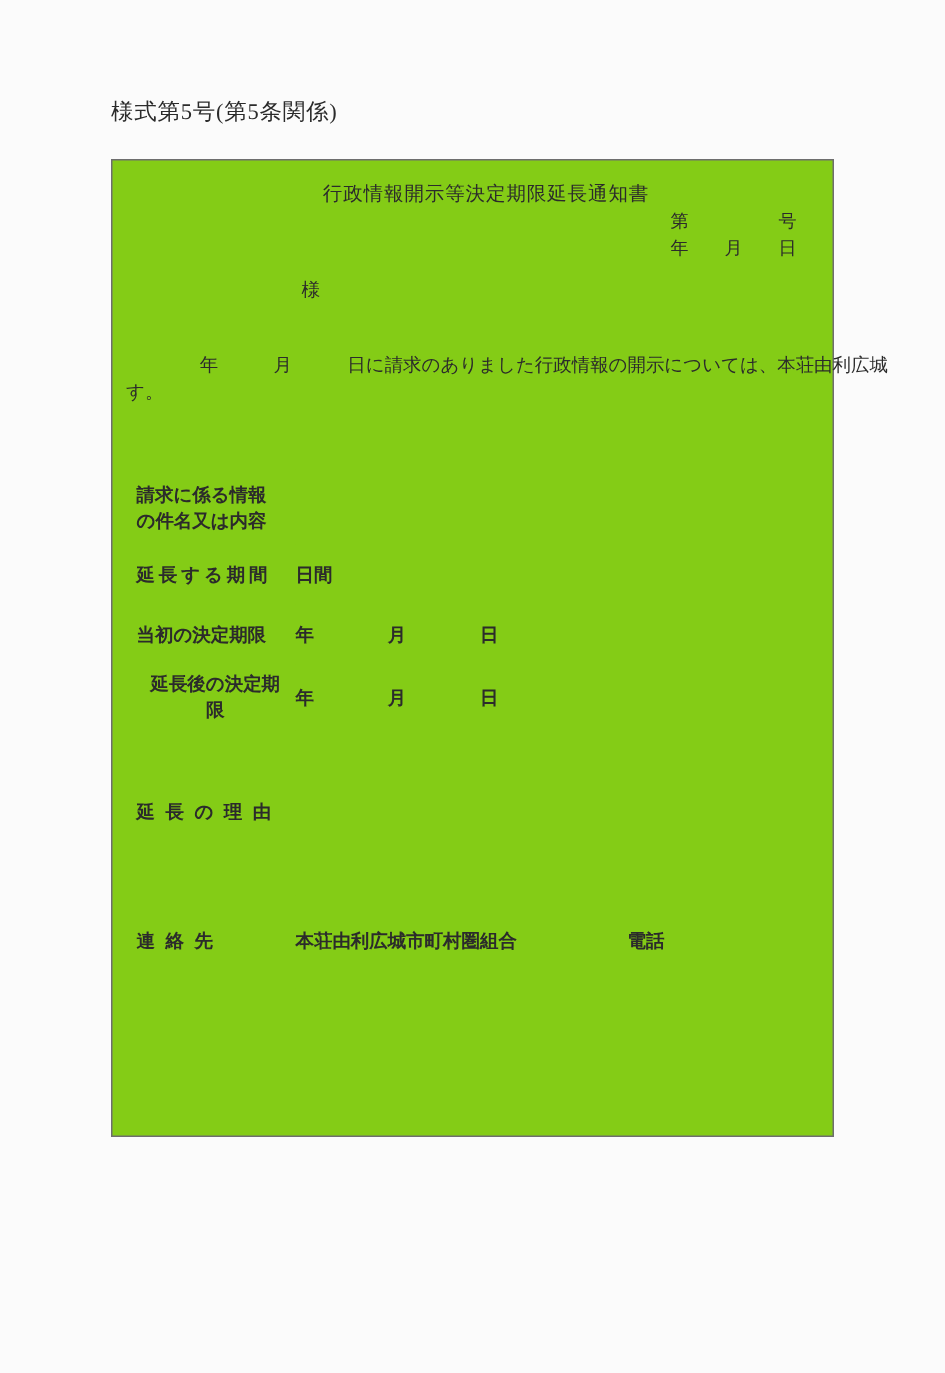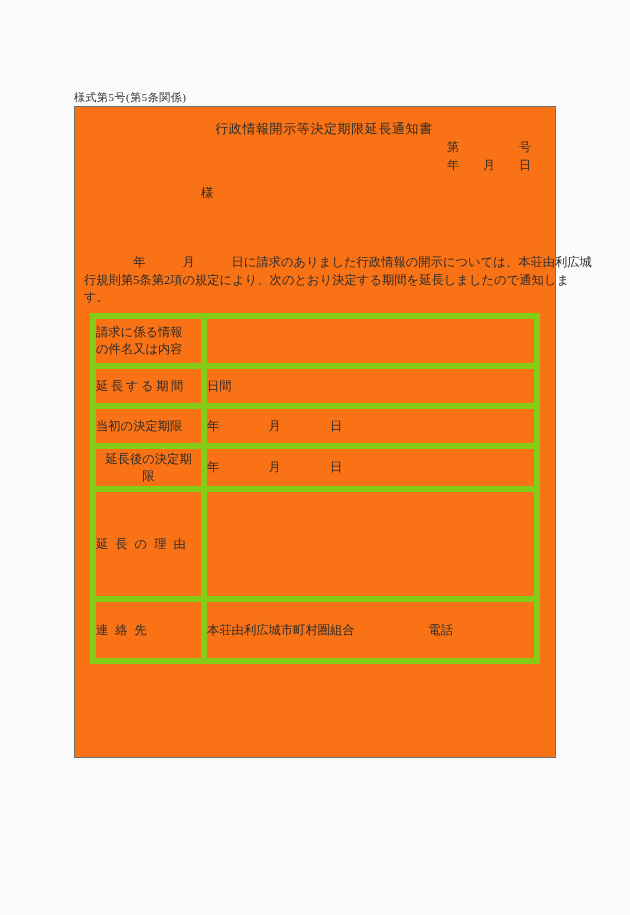--- a/index.html
+++ b/index.html
@@ -14,36 +14,36 @@
     position: relative;
     font-family: "Liberation Serif", "DejaVu Serif", serif;
     color: #2b2b2b;
     -webkit-font-smoothing: antialiased;
   }
 
   
   .form-number {
     position: absolute;
     left: 74px;
-    top: 90px;
-    font-size: 11px;
+    top: 65px;
+    font-size: 15px;
     letter-spacing: 0.5px;
     white-space: nowrap;
   }
 
   
   .page-frame {
     position: absolute;
     left: 74px;
     top: 106px;
     width: 482px;
     height: 652px;
     border: 1px solid #6e6e6e;
     box-sizing: border-box;
-    background: #f97316;
+    background: #84cc16;
   }
 
   .frame-inner {
     position: relative;
     width: 100%;
     height: 100%;
   }
 
   
   .doc-title {
@@ -92,38 +92,38 @@
 
   
   .body-text {
     position: absolute;
     left: 9px;
     right: 10px;
     top: 128px;
     font-size: 12.3px;
     line-height: 17.5px;
     text-align: justify;
-    margin-top: 19px;
   }
   .body-line { display: block; white-space: pre; }
 
   
   .form-table {
     position: absolute;
     left: 15px;
     top: 206px;
     width: 450px;
     border-collapse: collapse;
     table-layout: fixed;
     font-size: 12.3px;
   }
   .form-table td {
-    border: 6px solid #84cc16;
+    border: 1px solid #84cc16;
     padding: 0;
     vertical-align: middle;
+    font-weight: bold;
   }
   .label-cell {
     width: 105px;
     padding: 6px 9px;
     line-height: 17px;
   }
   .value-cell {
     padding: 6px 10px;
     line-height: 17px;
   }
@@ -148,21 +148,20 @@
     <div class="meta-block">
       <span class="meta-line">第　　　　　号</span>
       <span class="meta-line">年　　月　　日</span>
     </div>
 
     <div class="addressee">様</div>
 
 
     <div class="body-text">
       <span class="body-line">　　　　年　　　月　　　日に請求のありました行政情報の開示については、本荘由利広城</span>
-      <span class="body-line">行規則第5条第2項の規定により、次のとおり決定する期間を延長しましたので通知しま</span>
       <span class="body-line">す。</span>
     </div>
 
     <table class="form-table">
       <tbody>
         <tr style="height:50px;">
           <td class="label-cell" style="white-space:pre-line;">請求に係る情報
 の件名又は内容</td>
           <td class="value-cell">
             <span class="value-inner"></span>

